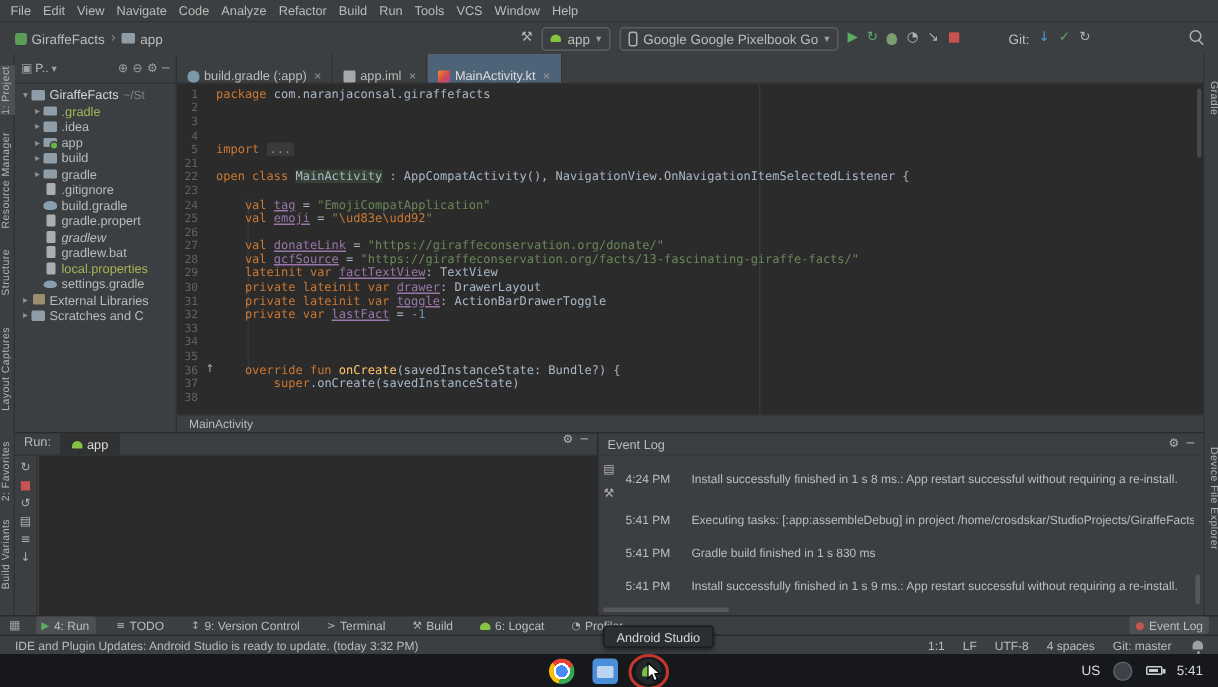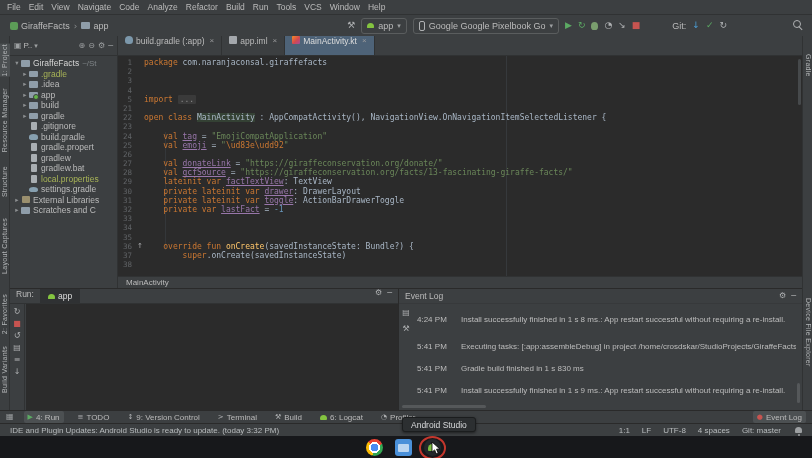--- a/index.html
+++ b/index.html
@@ -38,21 +38,21 @@
   transform:rotate(45deg);transform-origin:0 0}
 
 
 #tabsrow{position:absolute;left:10px;top:36px;width:792px;height:20px;background:#3c3f41;
   border-bottom:1px solid #303233;display:flex}
 #pp-header{width:108px;flex:none;display:flex;align-items:center;padding:0 4px;gap:3px;border-right:1px solid #303233}
 .pp-sel{display:flex;align-items:center;gap:2px;font-size:8px;color:#bbb}
 #pp-icons{margin-left:auto;display:flex;gap:3px}
 .ppico2{font-size:8px;color:#9DA0A2;line-height:1}
 #editor-tabs{display:flex;height:100%}
-.etab{display:flex;align-items:flex-start;gap:3px;padding:0 7px;font-size:8.5px;color:#bbb;border-right:1px solid #303233;white-space:nowrap}
+.etab{display:flex;align-items:flex-end;gap:3px;padding:0 7px;font-size:8.5px;color:#bbb;border-right:1px solid #303233;white-space:nowrap}
 .etab.active{background:#4E6378;color:#dcdcdc}
 .tclose{color:#98999b;font-size:8px;margin-left:2px}
 .fi{width:8px;height:8px;flex:none;border-radius:1px}
 .fi-gradle{background:#7C98AB;border-radius:50% 50% 40% 40%}
 .fi-iml{background:#A4A8AC}
 .fi-kotlin{background:linear-gradient(135deg,#F78C25 0%,#D4484F 55%,#9D4E9E 100%)}
 
 
 #ppanel{position:absolute;left:10px;top:56px;width:108px;height:232px;background:#3c3f41;
   border-right:1px solid #303233;overflow:hidden}
@@ -317,21 +317,21 @@
         <div class="trow" style="padding-left: 11px; align-items: center;">
           <span class="tchev"></span>
           <span class="ti ti-gradle"></span>
           <span class="tlabel">build.gradle</span>
         </div>
         <div class="trow" style="padding-left: 11px;">
           <span class="tchev"></span>
           <span class="ti ti-file"></span>
           <span class="tlabel">gradle.propert</span>
         </div>
-        <div class="trow" style="padding-left: 11px;">
+        <div class="trow" style="padding-left: 11px; font-style: italic;">
           <span class="tchev"></span>
           <span class="ti ti-file"></span>
           <span class="tlabel">gradlew</span>
         </div>
         <div class="trow" style="padding-left: 11px;">
           <span class="tchev"></span>
           <span class="ti ti-file"></span>
           <span class="tlabel">gradlew.bat</span>
         </div>
         <div class="trow excluded" style="padding-left: 11px;">
@@ -599,20 +599,26 @@
           <div class="appico chrome-app-icon"></div>
         </div>
         <div class="appwrap">
           <div class="appico files-app-icon"></div>
         </div>
         <div class="appwrap">
           <div class="appico android-studio-app-icon"></div>
           <div class="ring"></div>
         </div>
       </div>
+    <div id="tray">
+      <span>US</span>
+      <span class="tray-circle"></span>
+      <span class="sh-batt"></span>
+      <span>5:41</span>
+    </div>
   </div>
 
   <div id="tooltip">Android Studio</div>
 
   <svg id="cursor" width="11" height="15" viewBox="0 0 11 15">
     <path d="M1 1 L1 11.2 L3.6 8.9 L5.2 12.8 L7.2 11.9 L5.5 8.2 L8.8 7.9 Z" fill="#ffffff" stroke="#000000" stroke-width="0.8"></path>
   </svg>
 
 </div>
 

